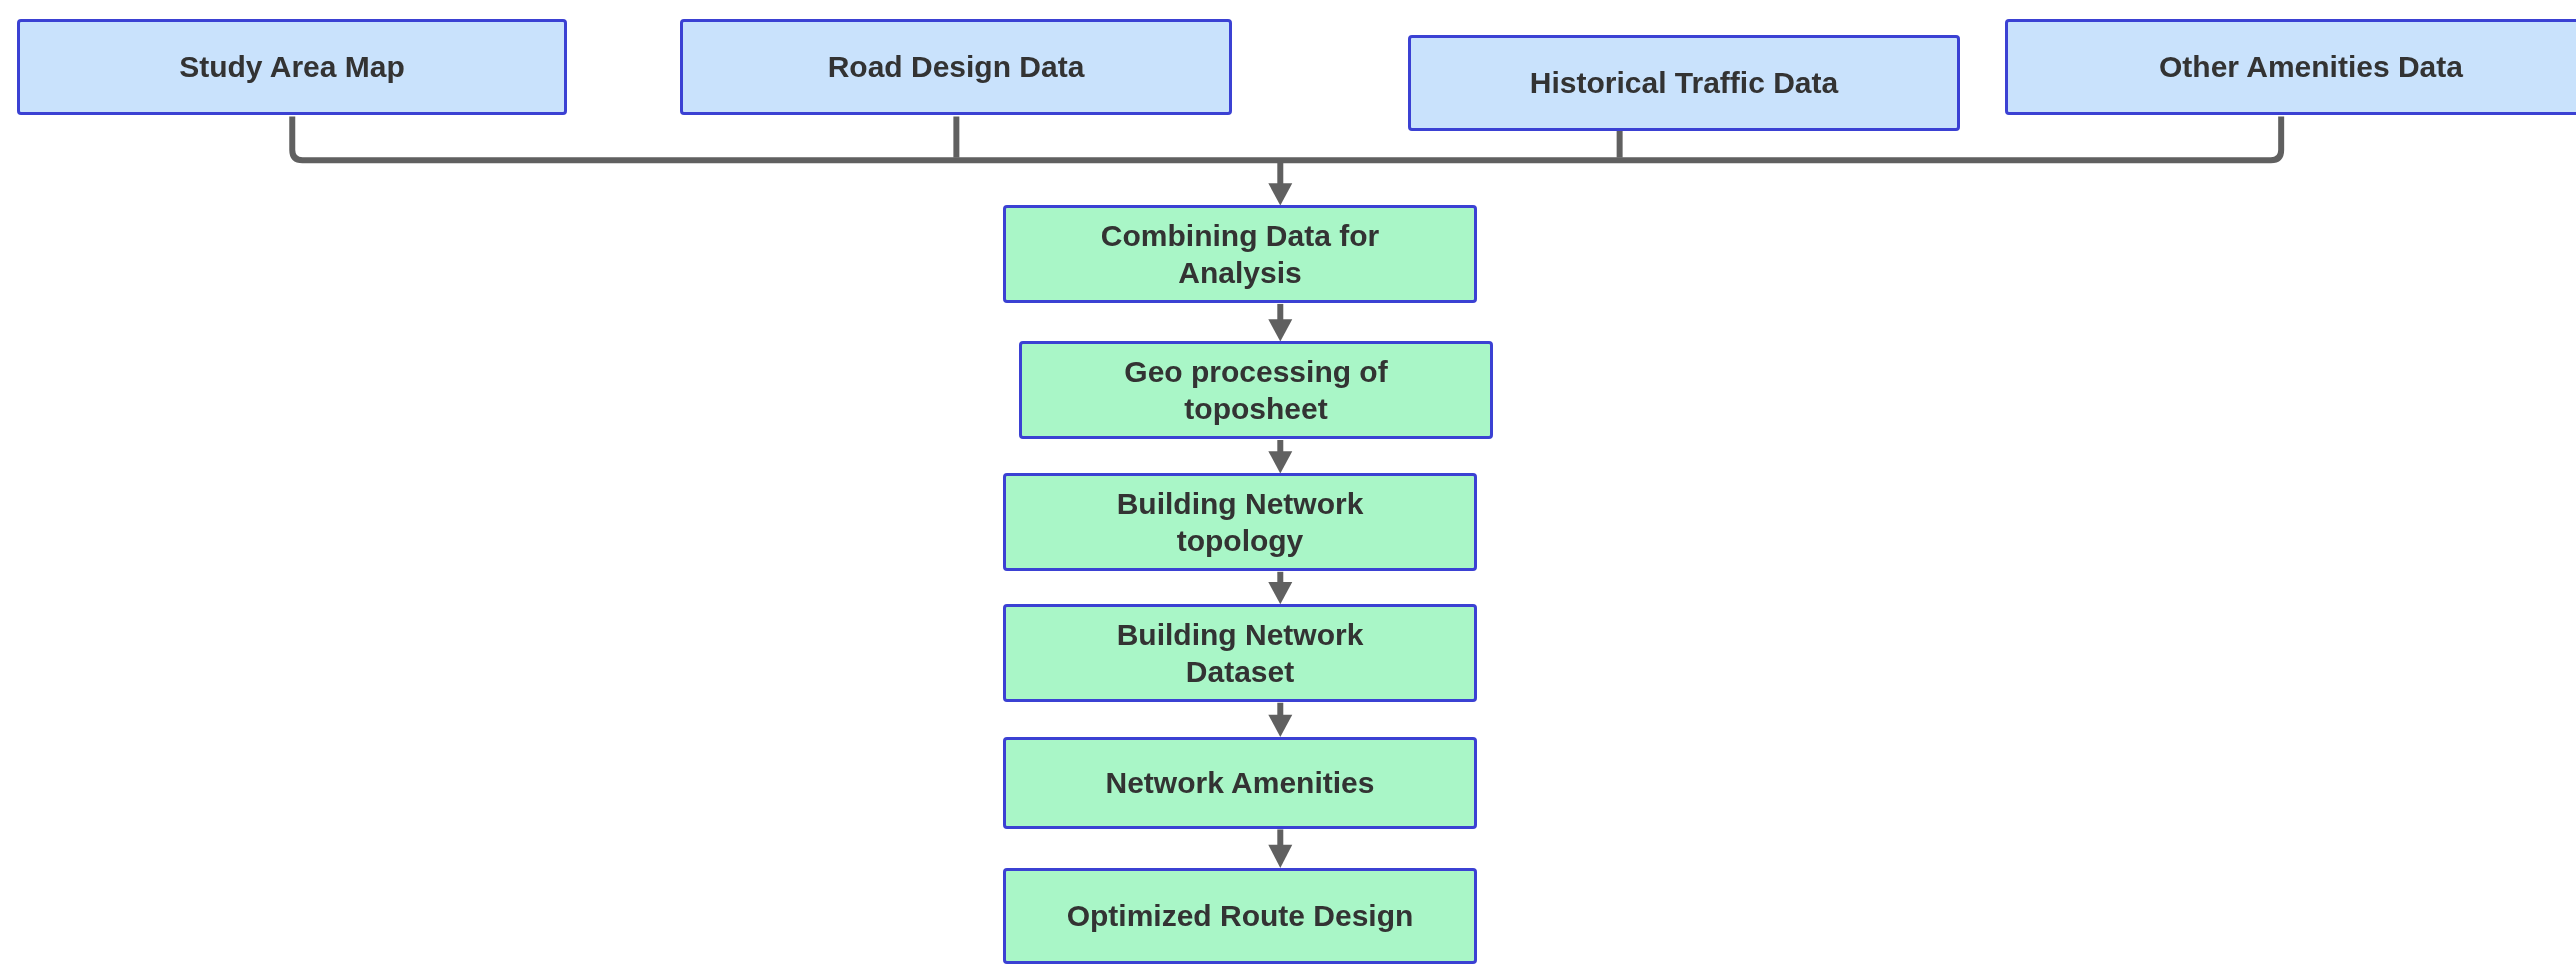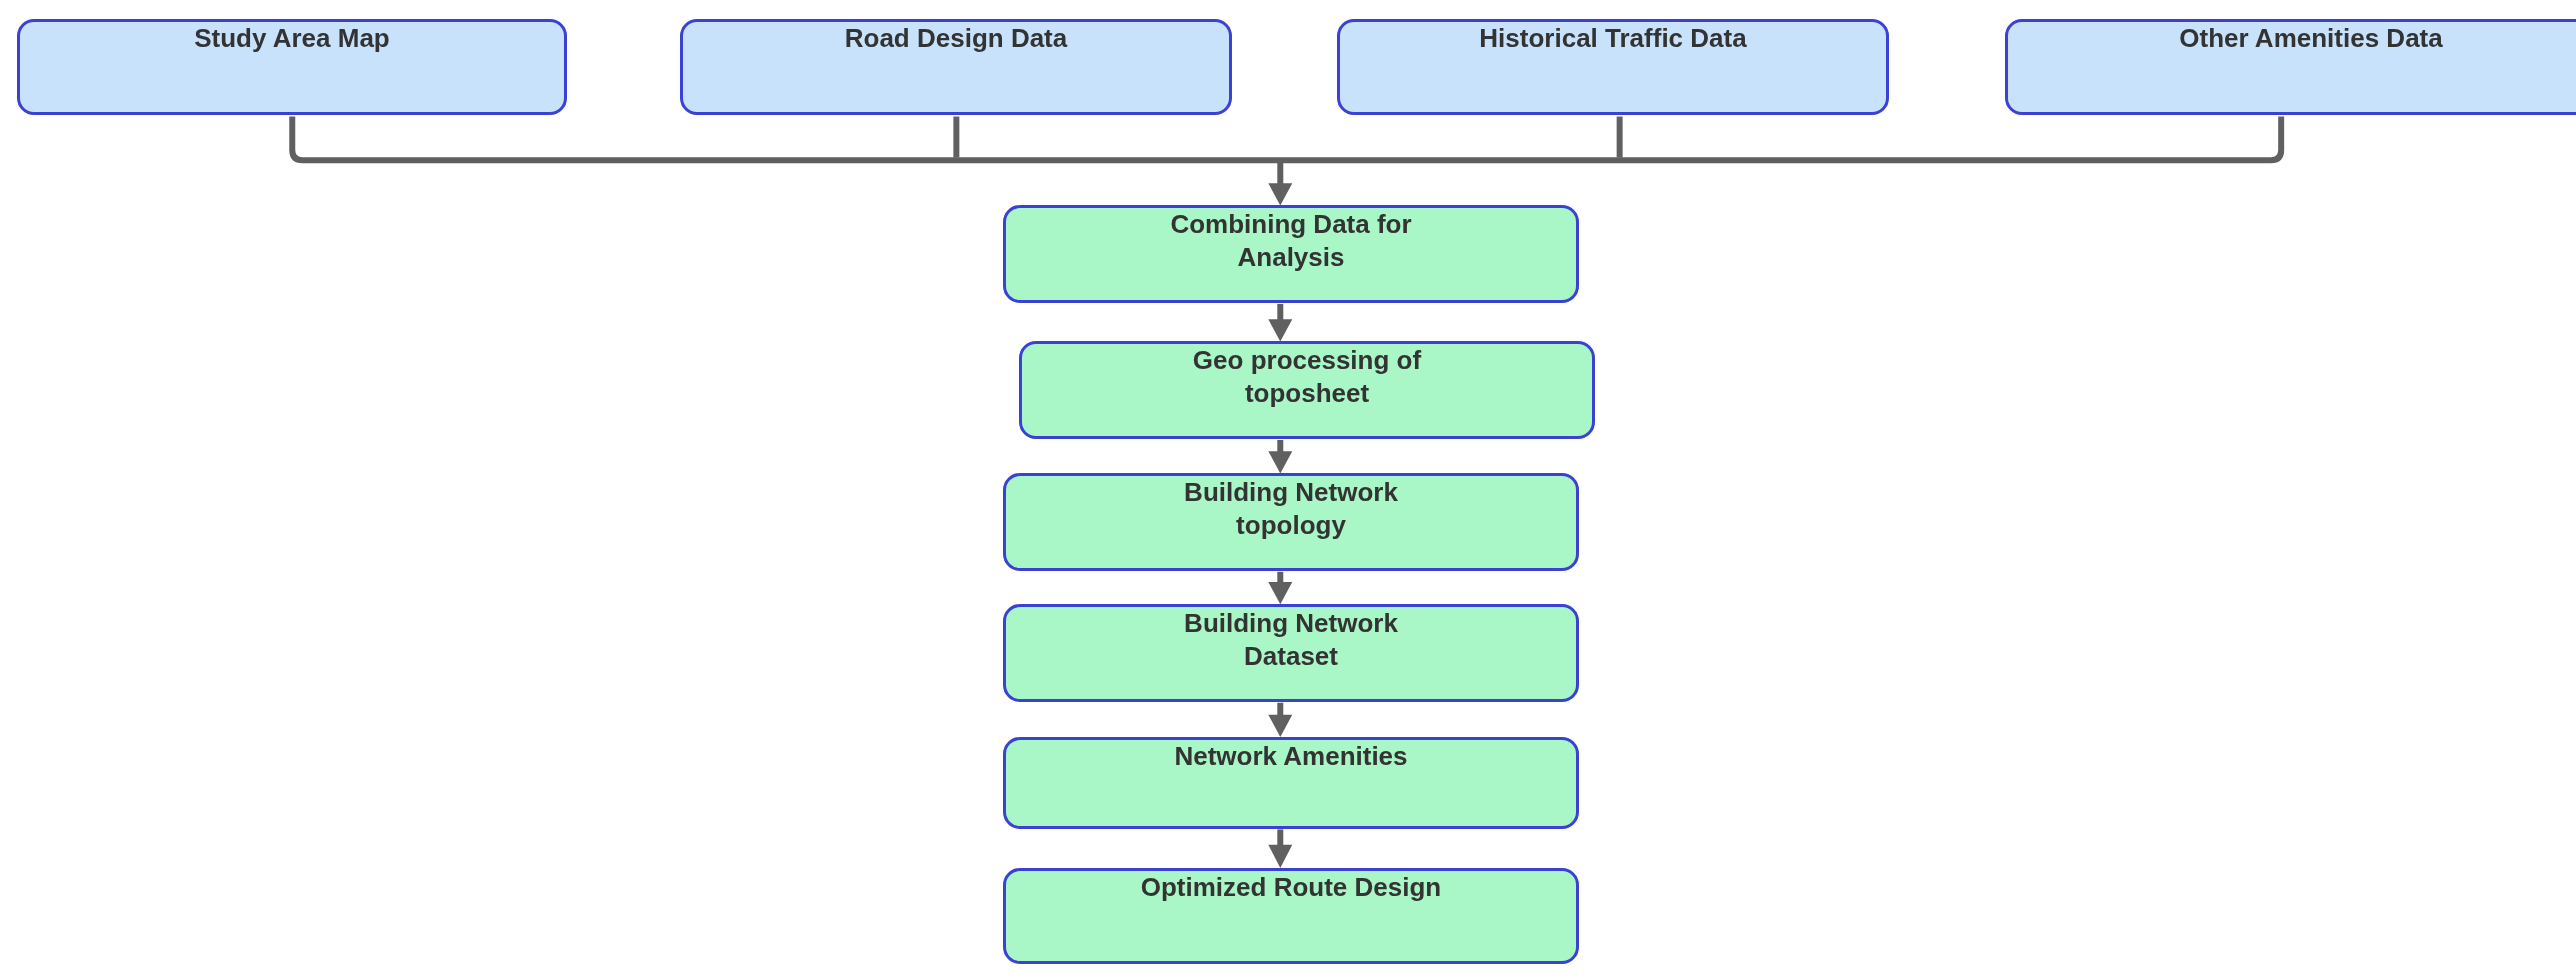--- a/index.html
+++ b/index.html
@@ -22,36 +22,37 @@
     stroke-width: 7;
   }
   .wires polygon {
     fill: var(--connector, #606060);
     stroke: none;
   }
   .node {
     position: absolute;
     box-sizing: border-box;
     border: 3.4px solid var(--node_stroke, #3b41d3);
-    border-radius: 17px;
+    border-radius: 4px;
     display: flex;
+    align-items: center;
     justify-content: center;
     text-align: center;
     font-weight: 700;
-    font-size: 26px;
+    font-size: 30px;
     line-height: 1.25;
     color: var(--text, #333333);
     white-space: pre-line;
   }
   .src  { background: var(--source_fill, #c9e2fc); top: 19px; height: 96px; }
-  .step { background: var(--step_fill, #a9f6c7); left: 1003px; width: 576px; height: 98px; }
+  .step { background: var(--step_fill, #a9f6c7); left: 1003px; width: 474px; height: 98px; }
 
   .b1 { left: 17px;   width: 550px; }
   .b2 { left: 680px;  width: 552px; }
-  .b3 { left: 1337px; width: 552px; }
+  .b3 { left: 1408px; width: 552px; margin-top: 16px; }
   .b4 { left: 2005px; width: 612px; }
 
   .g1 { top: 205px; }
   .g2 { top: 341px; margin-left: 16px; }
   .g3 { top: 473px; }
   .g4 { top: 604px; }
   .g5 { top: 737px;  height: 92px; }
   .g6 { top: 868px; height: 96px; }
 </style>
 </head>

